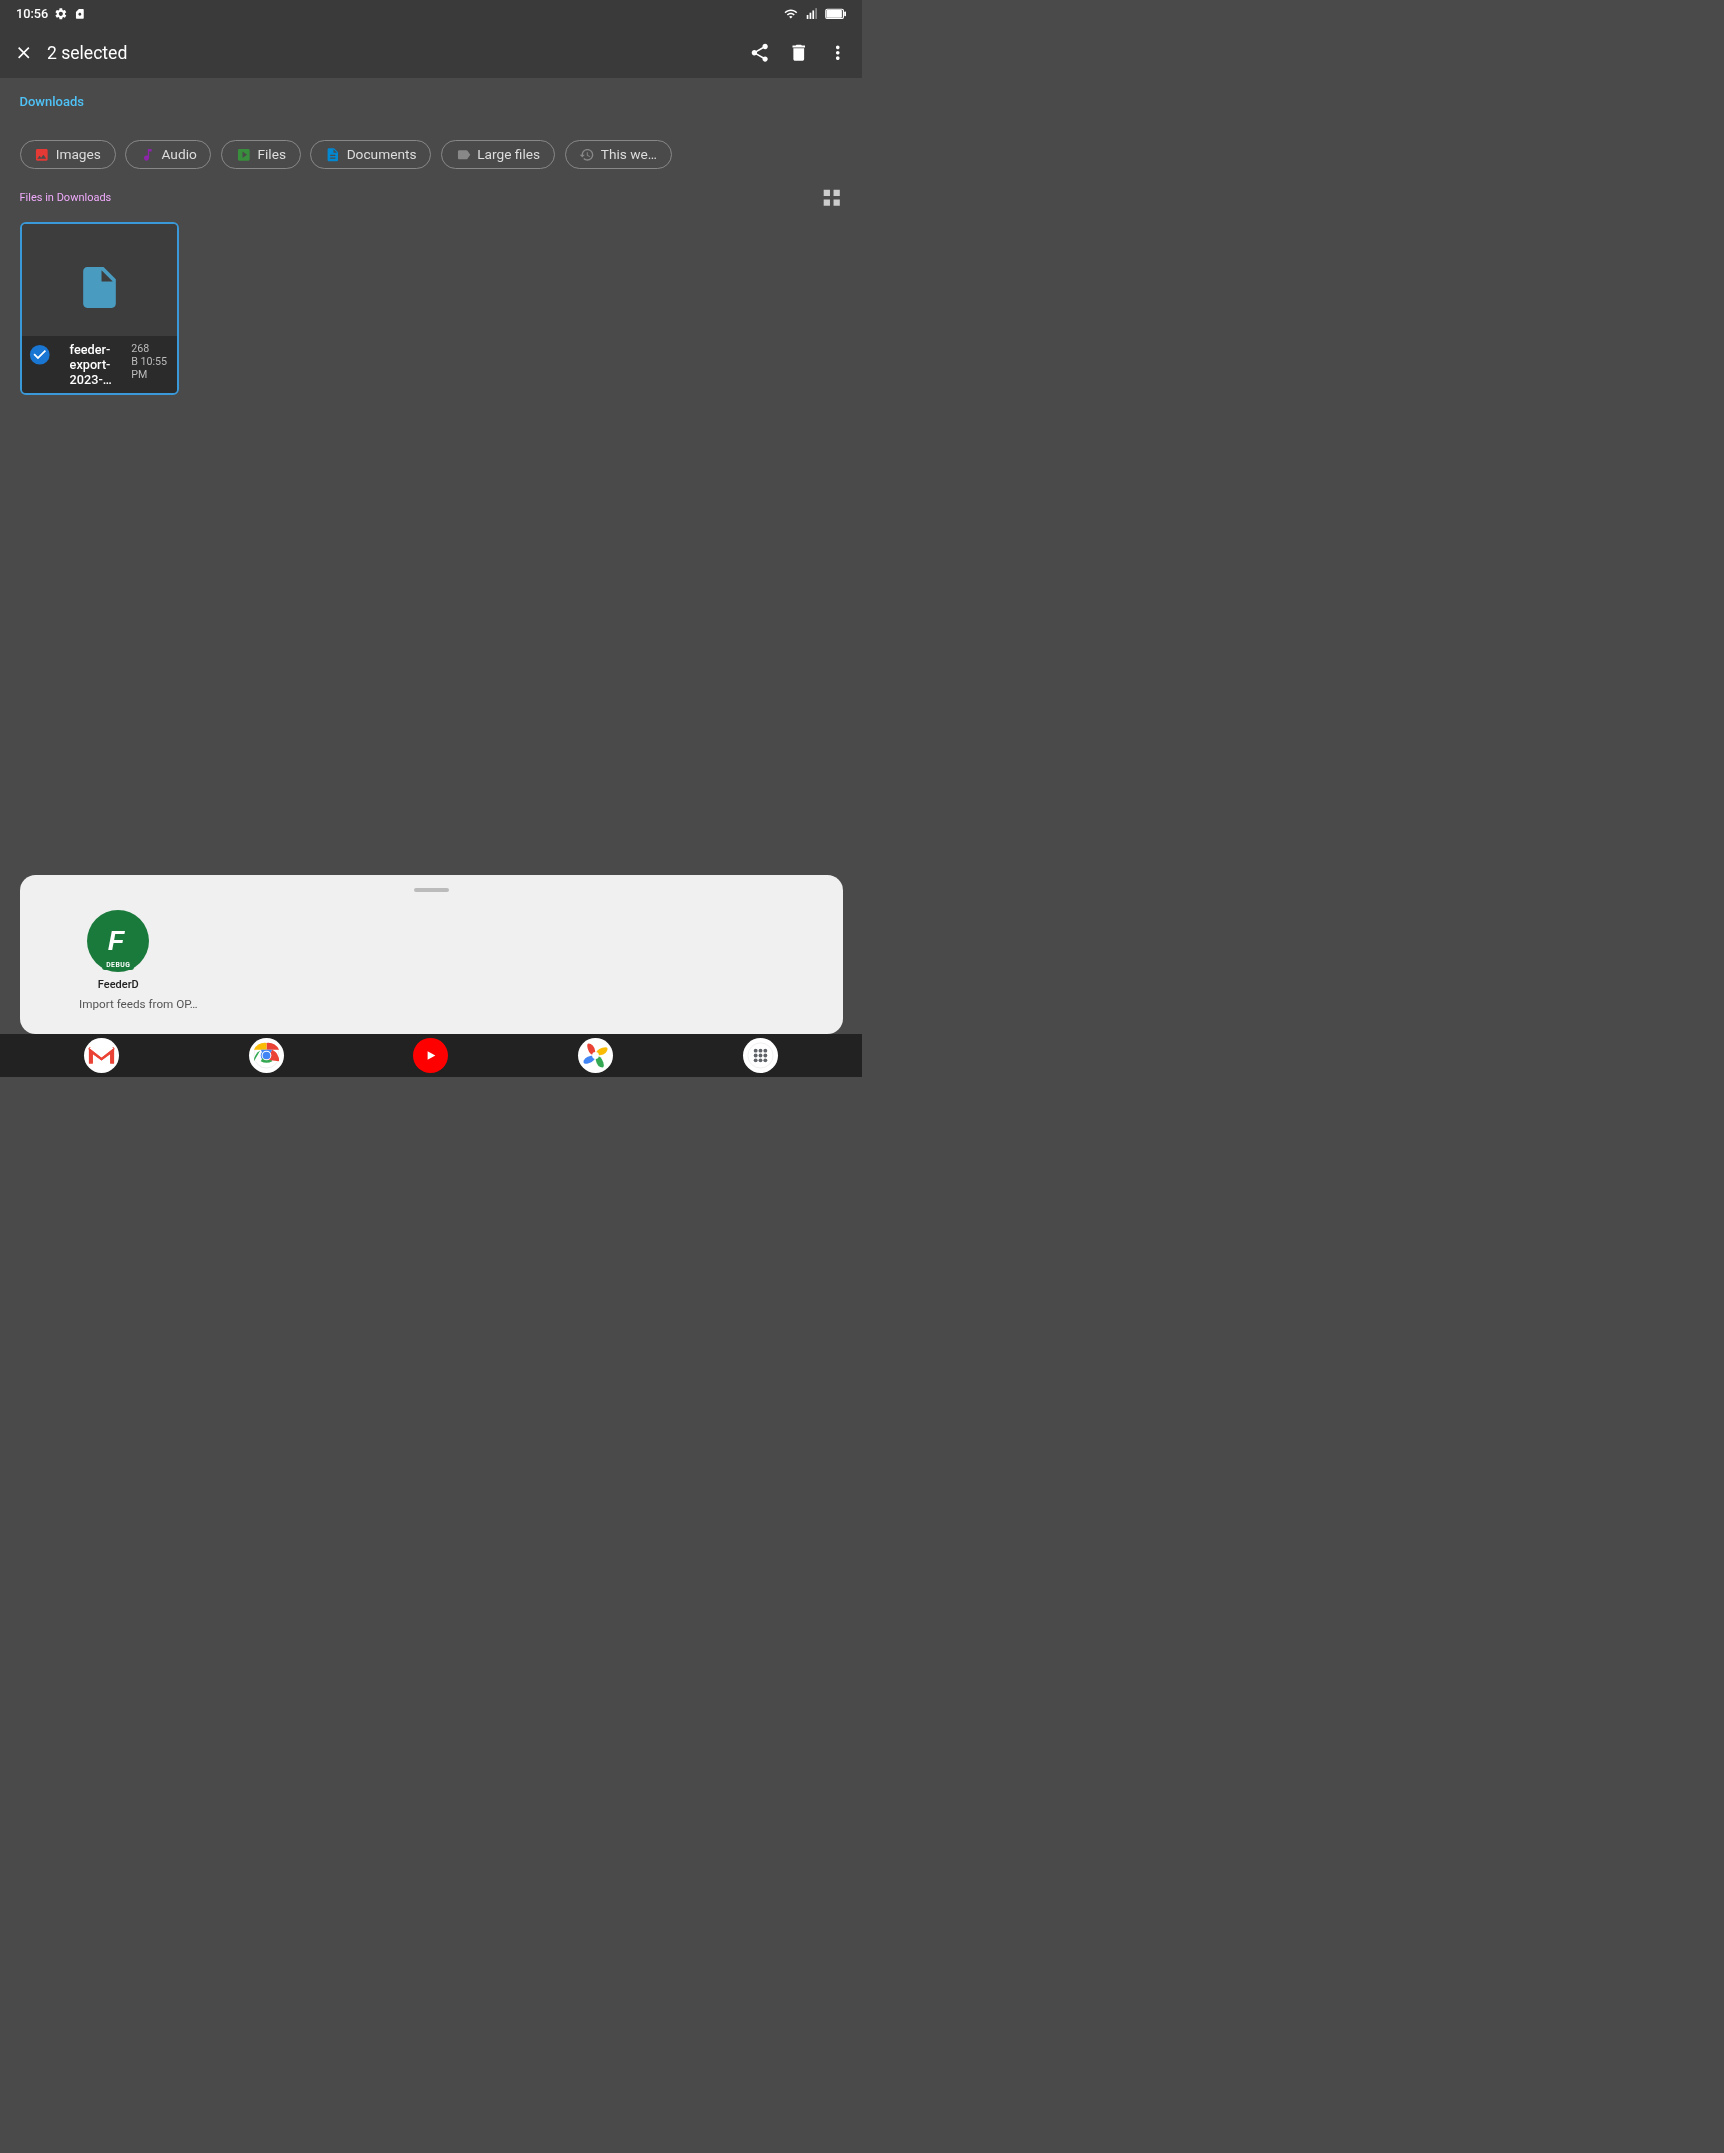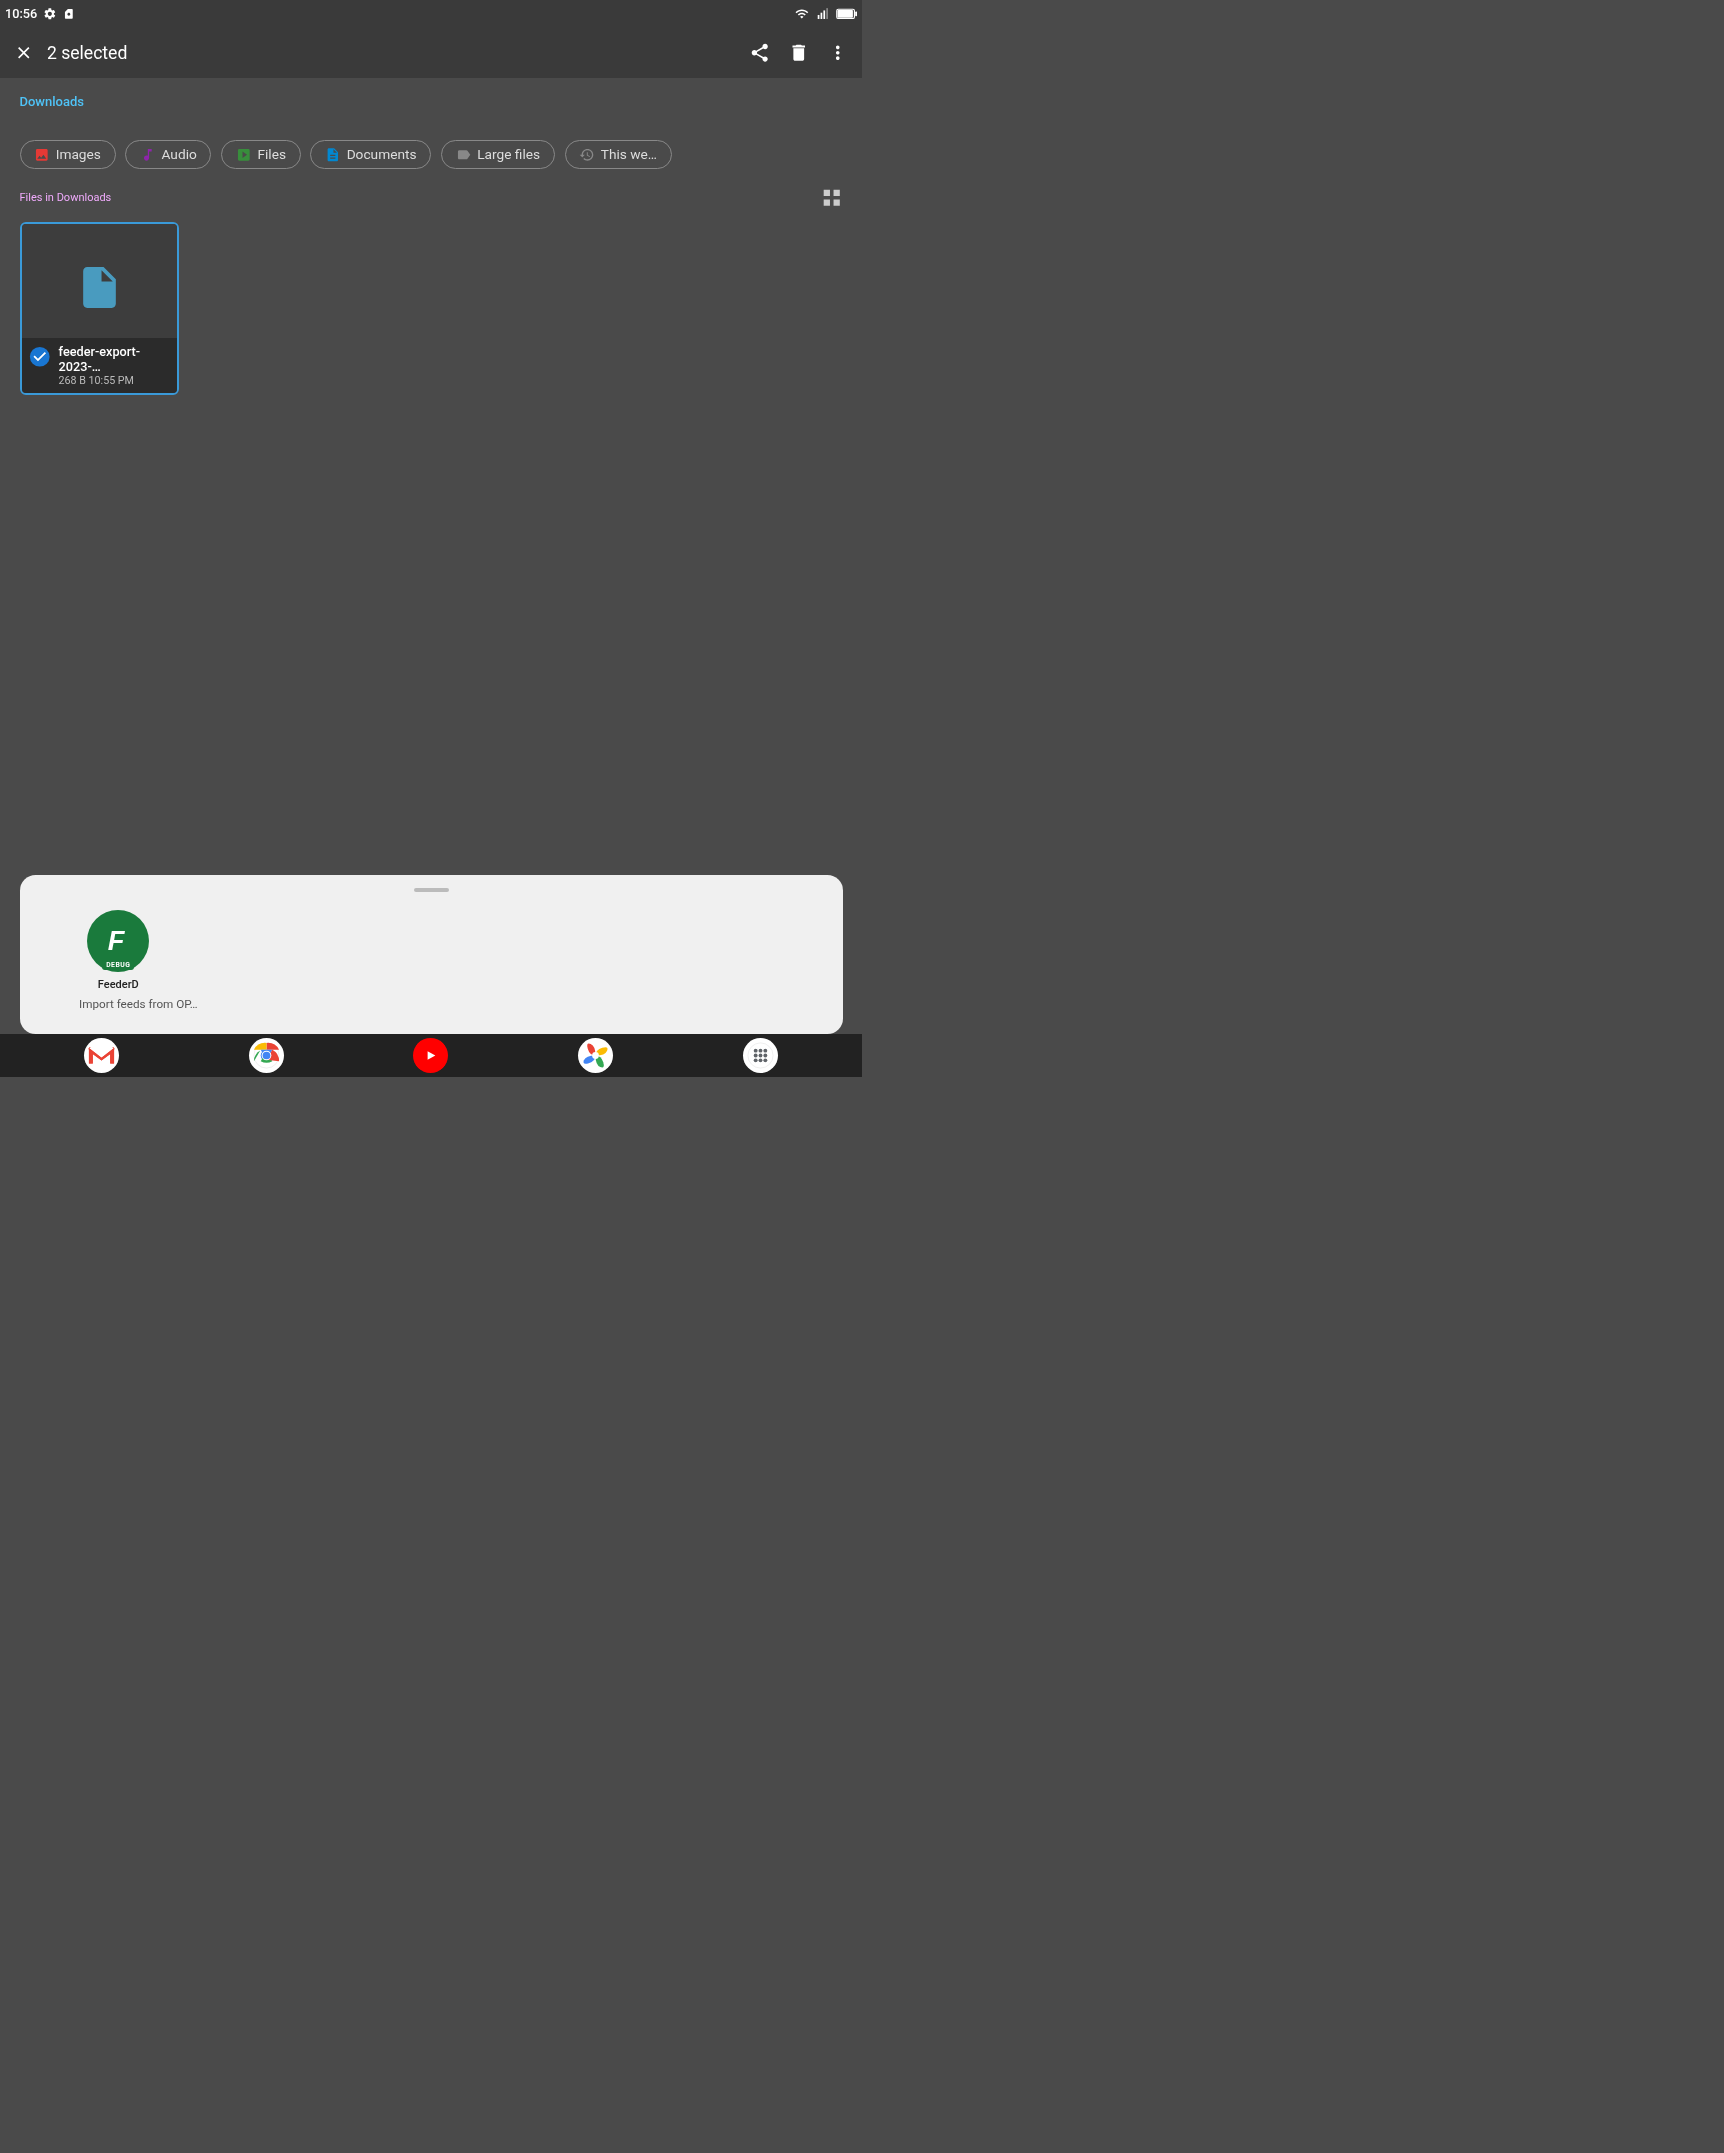--- a/index.html
+++ b/index.html
@@ -13,21 +13,21 @@
     }
 
     
     .status-bar {
       width: 100%;
       height: 27px;
       background: #3a3a3a;
       display: flex;
       align-items: center;
       justify-content: space-between;
-      padding: 0 5px;
+      padding: 0 16px;
     }
     .status-bar-left {
       display: flex;
       align-items: center;
       gap: 5.9px;
     }
     .status-time {
       color: #fff;
       font-size: 12.7px;
       font-weight: 500;
@@ -168,21 +168,22 @@
       gap: 7.8px;
     }
     .file-check-icon {
       color: #3a9ad9;
       font-size: 21.5px;
       margin-top: 2px;
       flex-shrink: 0;
     }
     .file-meta {
       display: flex;
-      flex-direction: column;
+      flex-direction: row;
+      margin-left: 11px;
     }
     .file-name {
       color: #fff;
       font-size: 12.7px;
       font-weight: 500;
     }
     .file-size-time {
       color: #bbb;
       font-size: 10.7px;
     }

